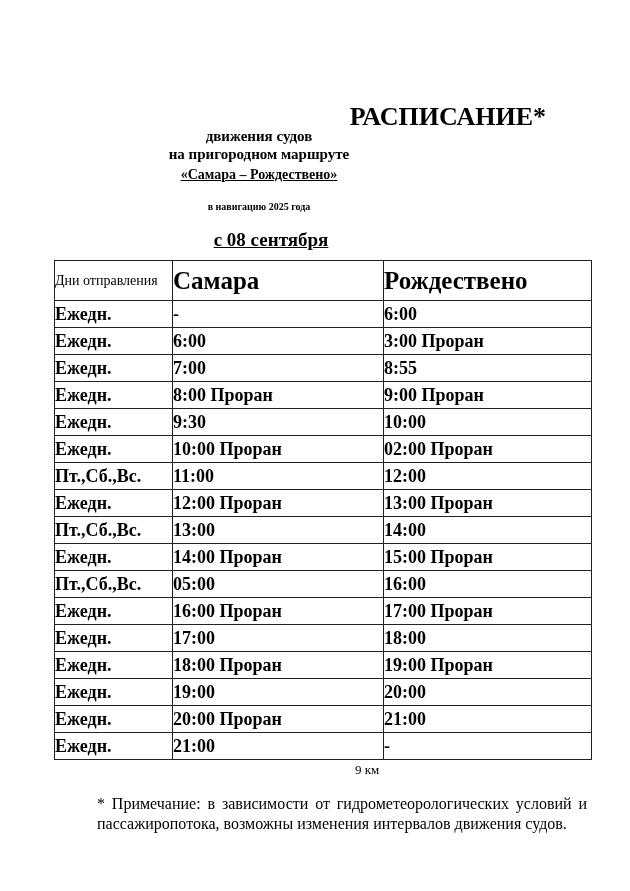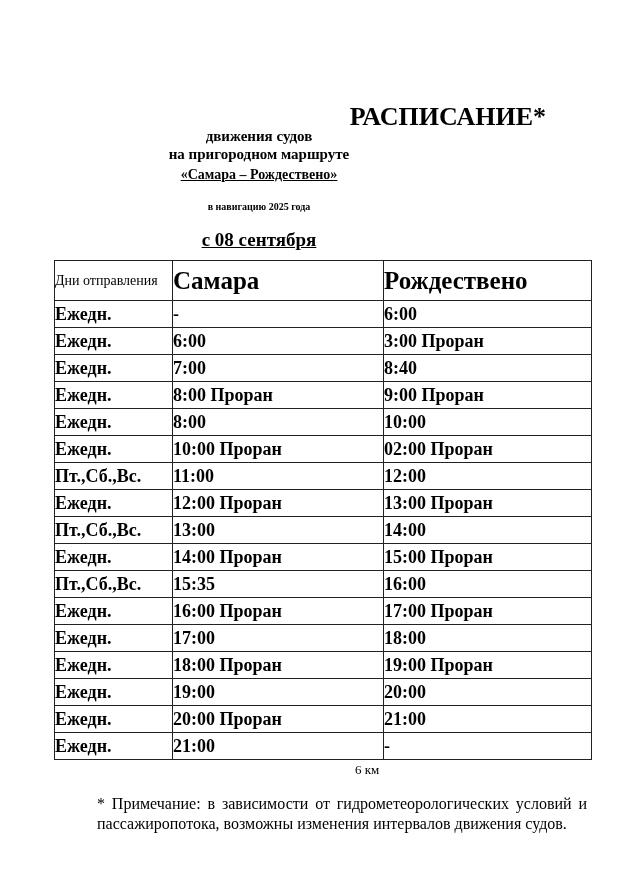--- a/index.html
+++ b/index.html
@@ -6,21 +6,21 @@
     body { width: 630px; height: 891px; position: relative; overflow: hidden;
            font-family: "Liberation Serif", "DejaVu Serif", serif; color: #000; }
     .title { position: absolute; left: 0; width: 546px; text-align: right; top: 96px;
              font-size: 26px; font-weight: bold; line-height: 30px; margin-top: 6px; }
     .sub { position: absolute; left: 0; width: 518px; text-align: center; font-weight: bold;
            font-size: 15px; line-height: 18px; }
     .sub1 { top: 127px; }
     .sub2 { top: 145px; }
     .route { top: 164px; font-size: 14px; line-height: 22px; text-decoration: underline; }
     .nav { top: 198px; font-size: 10px; }
-    .date { top: 229px; font-size: 19px; line-height: 22px; text-decoration: underline; }
+    .date { top: 229px; font-size: 19px; line-height: 22px; text-decoration: underline; margin-left: 12px; }
 
     table.sched { position: absolute; left: 54px; top: 260px; width: 537px;
                   border-collapse: collapse; table-layout: fixed; }
     table.sched td, table.sched th { border: 1px solid #222; text-align: left; padding: 0;
                   font-weight: bold; font-size: 18px; height: 26px; line-height: 26px; margin-left: 8px; }
     table.sched th.days { font-size: 14px; line-height: 16px; font-weight: normal; height: 39px; }
     table.sched th.city { font-size: 25px; height: 39px; }
     col.c1 { width: 118px; } col.c2 { width: 211px; } col.c3 { width: 208px; }
 
     .km { position: absolute; left: 355px; top: 762px; font-size: 13px; }
@@ -57,30 +57,30 @@
         <td>6:00</td>
       </tr>
       <tr>
         <td>Ежедн.</td>
         <td>6:00</td>
         <td>3:00 Проран</td>
       </tr>
       <tr>
         <td>Ежедн.</td>
         <td>7:00</td>
-        <td>8:40</td>
+        <td>8:55</td>
       </tr>
       <tr>
         <td>Ежедн.</td>
         <td>8:00 Проран</td>
         <td>9:00 Проран</td>
       </tr>
       <tr>
         <td>Ежедн.</td>
-        <td>8:00</td>
+        <td>9:30</td>
         <td>10:00</td>
       </tr>
       <tr>
         <td>Ежедн.</td>
         <td>10:00 Проран</td>
         <td>02:00 Проран</td>
       </tr>
       <tr>
         <td>Пт.,Сб.,Вс.</td>
         <td>11:00</td>
@@ -96,21 +96,21 @@
         <td>13:00</td>
         <td>14:00</td>
       </tr>
       <tr>
         <td>Ежедн.</td>
         <td>14:00 Проран</td>
         <td>15:00 Проран</td>
       </tr>
       <tr>
         <td>Пт.,Сб.,Вс.</td>
-        <td>15:35</td>
+        <td>05:00</td>
         <td>16:00</td>
       </tr>
       <tr>
         <td>Ежедн.</td>
         <td>16:00 Проран</td>
         <td>17:00 Проран</td>
       </tr>
       <tr>
         <td>Ежедн.</td>
         <td>17:00</td>
@@ -132,14 +132,14 @@
         <td>21:00</td>
       </tr>
       <tr>
         <td>Ежедн.</td>
         <td>21:00</td>
         <td>-</td>
       </tr>
     </tbody>
 </table>
 
-<div class="km">6 км</div>
+<div class="km">9 км</div>
 <div class="note">* Примечание: в зависимости от гидрометеорологических условий и пассажиропотока, возможны изменения интервалов движения судов.</div>
 
 </body></html>

